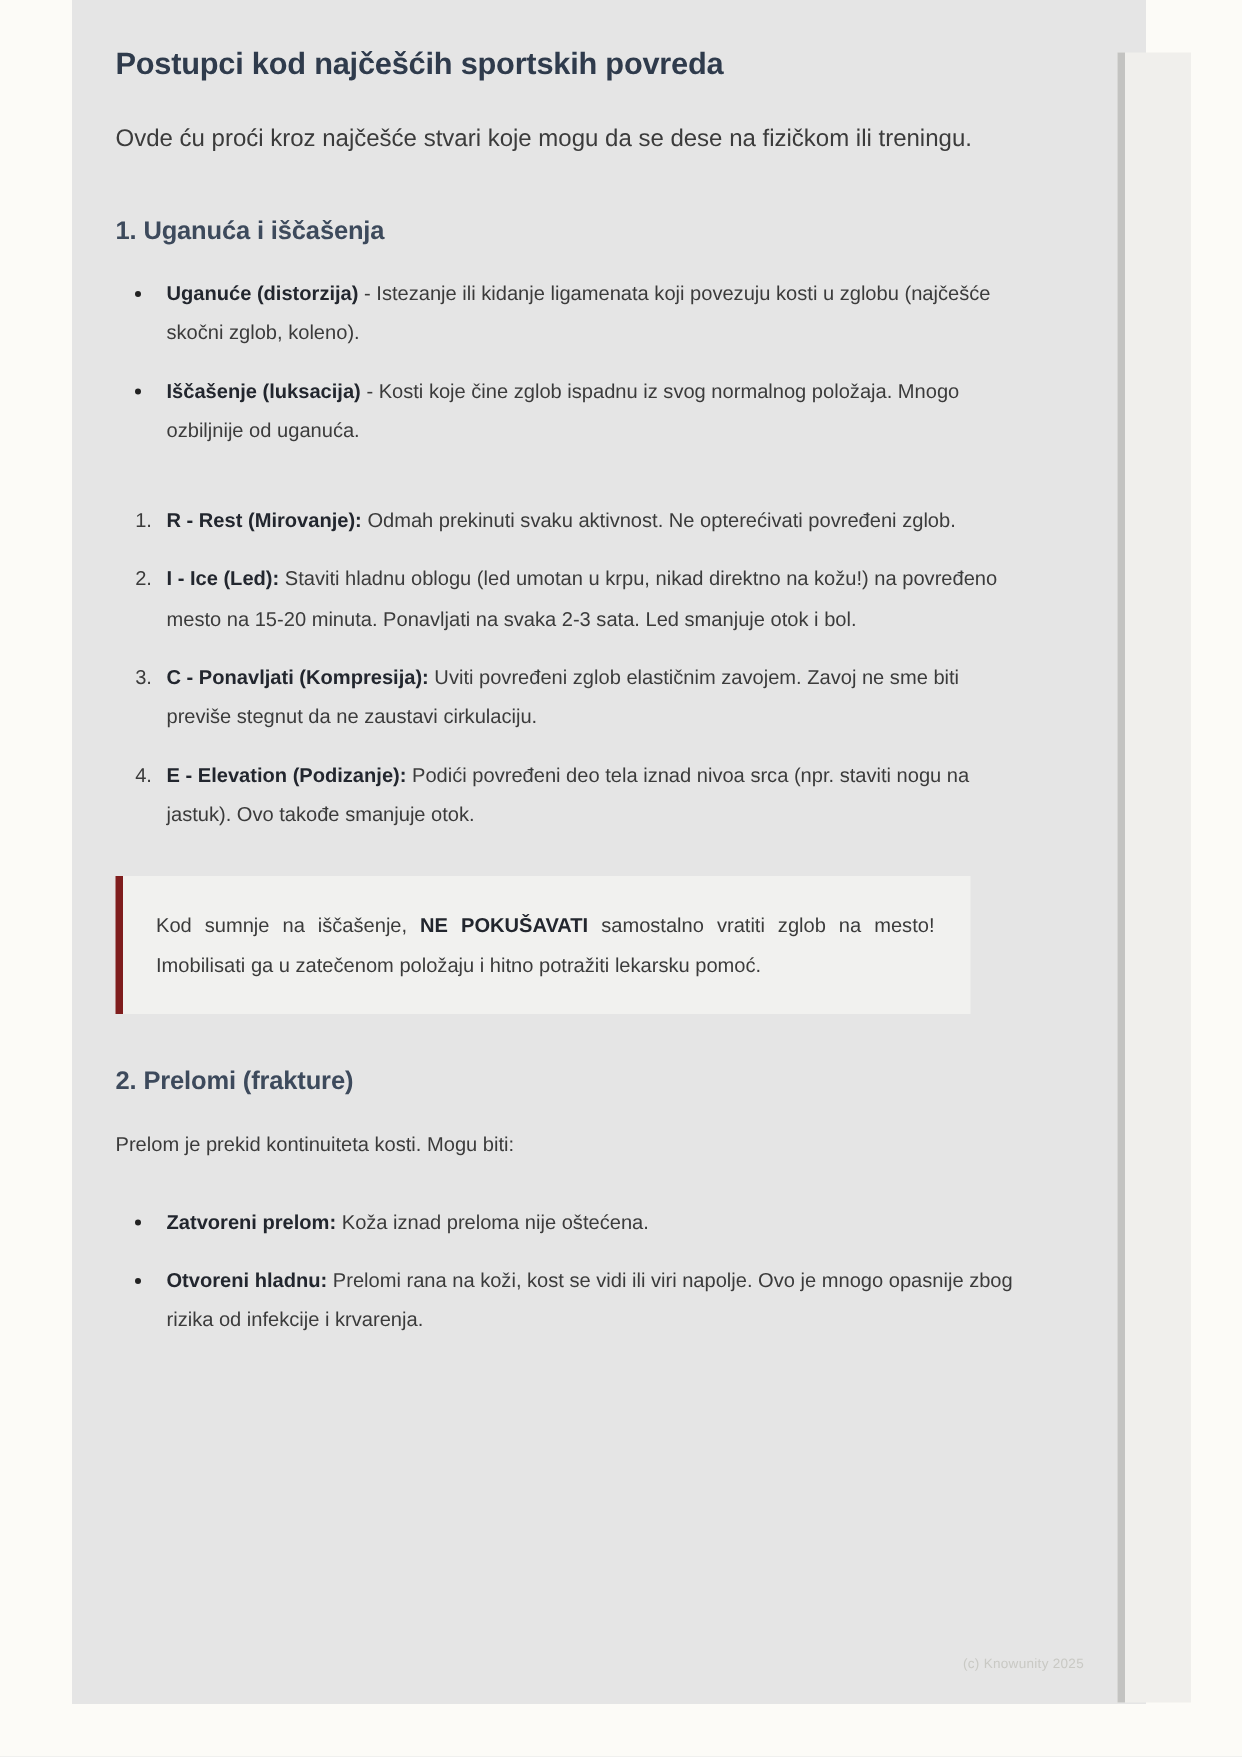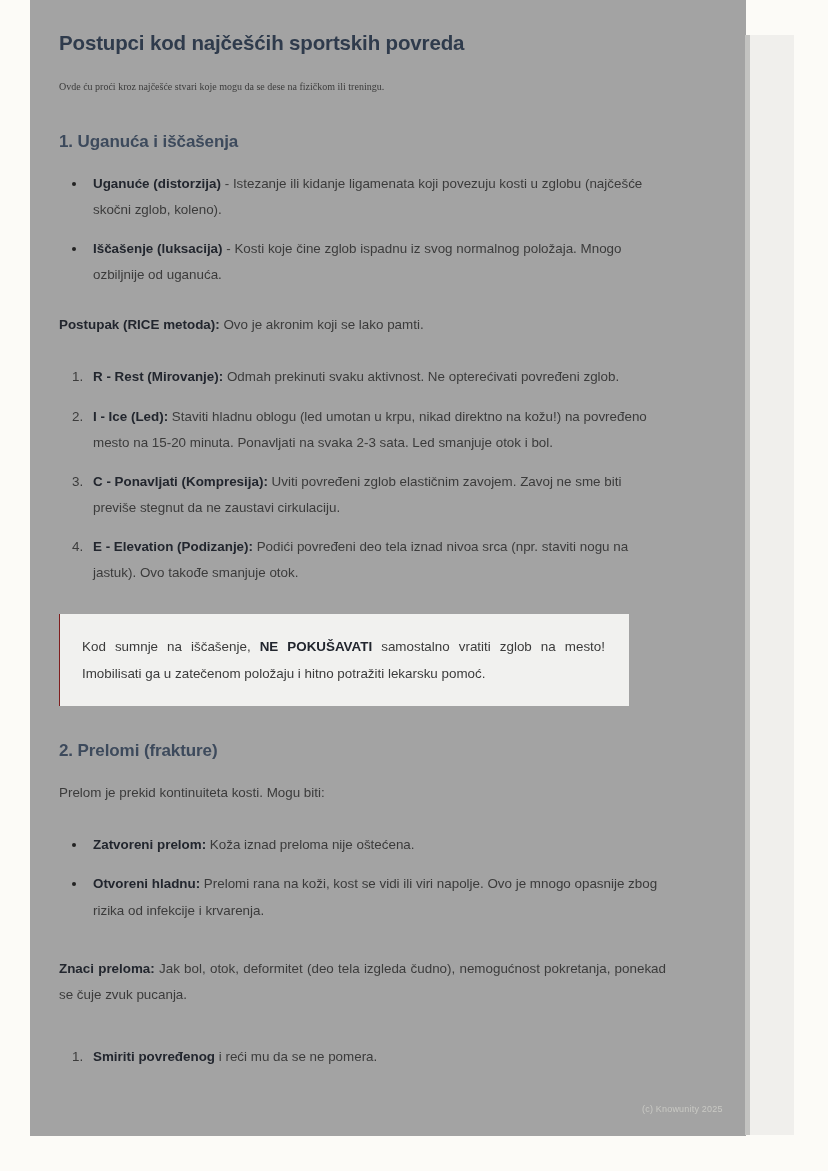--- a/index.html
+++ b/index.html
@@ -12,25 +12,25 @@
     height: 1171px;
     background: #fcfbf7;
     font-family: "Liberation Sans", "DejaVu Sans", sans-serif;
     overflow: hidden;
     position: relative;
   }
 
   
   #doc-card {
     position: absolute;
-    left: 30px;
+    left: 48px;
     top: 0;
     width: 716px;
     height: 1136px;
-    background: #a3a3a3;
+    background: #e5e5e5;
     box-sizing: border-box;
     overflow: hidden;
   }
 
   #doc-inner {
     padding: 30px 40px 0 29px;
     box-sizing: border-box;
     width: 676px;
   }
 
@@ -76,26 +76,25 @@
     color: #3b3b3b;
     line-height: 1.95;
     margin: 0 0 16px 0;
     text-align: justify;
   }
   p.body-text.left {
     text-align: left;
   }
 
   p.lead-text {
-    font-size: 10px;
+    font-size: 16px;
     color: #3b3b3b;
     line-height: 2.0;
     margin: 0 0 8px 0;
     text-align: justify;
-    font-family: Liberation Serif, serif;
   }
 
   ul.doc-list, ol.doc-list {
     margin: 0 0 14px 0;
     padding-left: 28px;
   }
   ul.doc-list { list-style-type: disc; }
   ol.doc-list { list-style-type: decimal; }
 
   ul.doc-list li, ol.doc-list li {
@@ -110,21 +109,21 @@
 
   ul.doc-list li:last-child, ol.doc-list li:last-child {
     margin-bottom: 0;
   }
 
   strong, b { font-weight: bold; color: #22262e; text-align: right; }
 
   
   .callout {
     background: #f1f1ef;
-    border-left: 1px solid #7f1d1d;
+    border-left: 5px solid #7f1d1d;
     padding: 20px 24px 18px 22px;
     margin: 28px 0 0 0;
     box-sizing: border-box;
     width: 570px;
   }
   .callout p {
     margin: 0;
     font-size: 13.4px;
     color: #3b3b3b;
     line-height: 2.0;
@@ -158,21 +157,20 @@
 
     <h2 class="section-title">1. Uganuća i iščašenja</h2>
 
     <ul class="doc-list">
       <li><strong>Uganuće (distorzija)</strong><span> - Istezanje ili kidanje ligamenata koji povezuju kosti u zglobu (najčešće skočni zglob, koleno).</span></li>
       <li><strong>Iščašenje (luksacija)</strong><span> - Kosti koje čine zglob ispadnu iz svog normalnog položaja. Mnogo ozbiljnije od uganuća.</span></li>
     </ul>
 
     <div class="spacer-sm"></div>
 
-    <p class="body-text left"><strong>Postupak (RICE metoda):</strong><span> Ovo je akronim koji se lako pamti.</span></p>
 
     <div class="spacer-sm"></div>
 
     <ol class="doc-list">
       <li><strong>R - Rest (Mirovanje):</strong><span> Odmah prekinuti svaku aktivnost. Ne opterećivati povređeni zglob.</span></li>
       <li><strong>I - Ice (Led):</strong><span> Staviti hladnu oblogu (led umotan u krpu, nikad direktno na kožu!) na povređeno mesto na 15-20 minuta. Ponavljati na svaka 2-3 sata. Led smanjuje otok i bol.</span></li>
       <li><strong>C - Ponavljati (Kompresija):</strong><span> Uviti povređeni zglob elastičnim zavojem. Zavoj ne sme biti previše stegnut da ne zaustavi cirkulaciju.</span></li>
       <li><strong>E - Elevation (Podizanje):</strong><span> Podići povređeni deo tela iznad nivoa srca (npr. staviti nogu na jastuk). Ovo takođe smanjuje otok.</span></li>
     </ol>
 
@@ -186,30 +184,26 @@
 
     <div class="spacer-sm"></div>
 
     <ul class="doc-list">
       <li><strong>Zatvoreni prelom:</strong><span> Koža iznad preloma nije oštećena.</span></li>
       <li><strong>Otvoreni hladnu:</strong><span> Prelomi rana na koži, kost se vidi ili viri napolje. Ovo je mnogo opasnije zbog rizika od infekcije i krvarenja.</span></li>
     </ul>
 
     <div class="spacer-md"></div>
 
-    <p class="body-text"><strong>Znaci preloma:</strong><span> Jak bol, otok, deformitet (deo tela izgleda čudno), nemogućnost pokretanja, ponekad se čuje zvuk pucanja.</span></p>
-
-    <div class="spacer-sm"></div>
-
-
-    <div class="spacer-sm"></div>
-
-    <ol class="doc-list">
-      <li><strong>Smiriti povređenog</strong><span> i reći mu da se ne pomera.</span></li>
-    </ol>
+
+    <div class="spacer-sm"></div>
+
+
+    <div class="spacer-sm"></div>
+
 
   </div>
 </div>
 
 <div id="scrollbar-track"></div>
 <div id="scrollbar-thumb"></div>
 
 <div id="watermark">(c) Knowunity 2025</div>
 
 </body></html>

